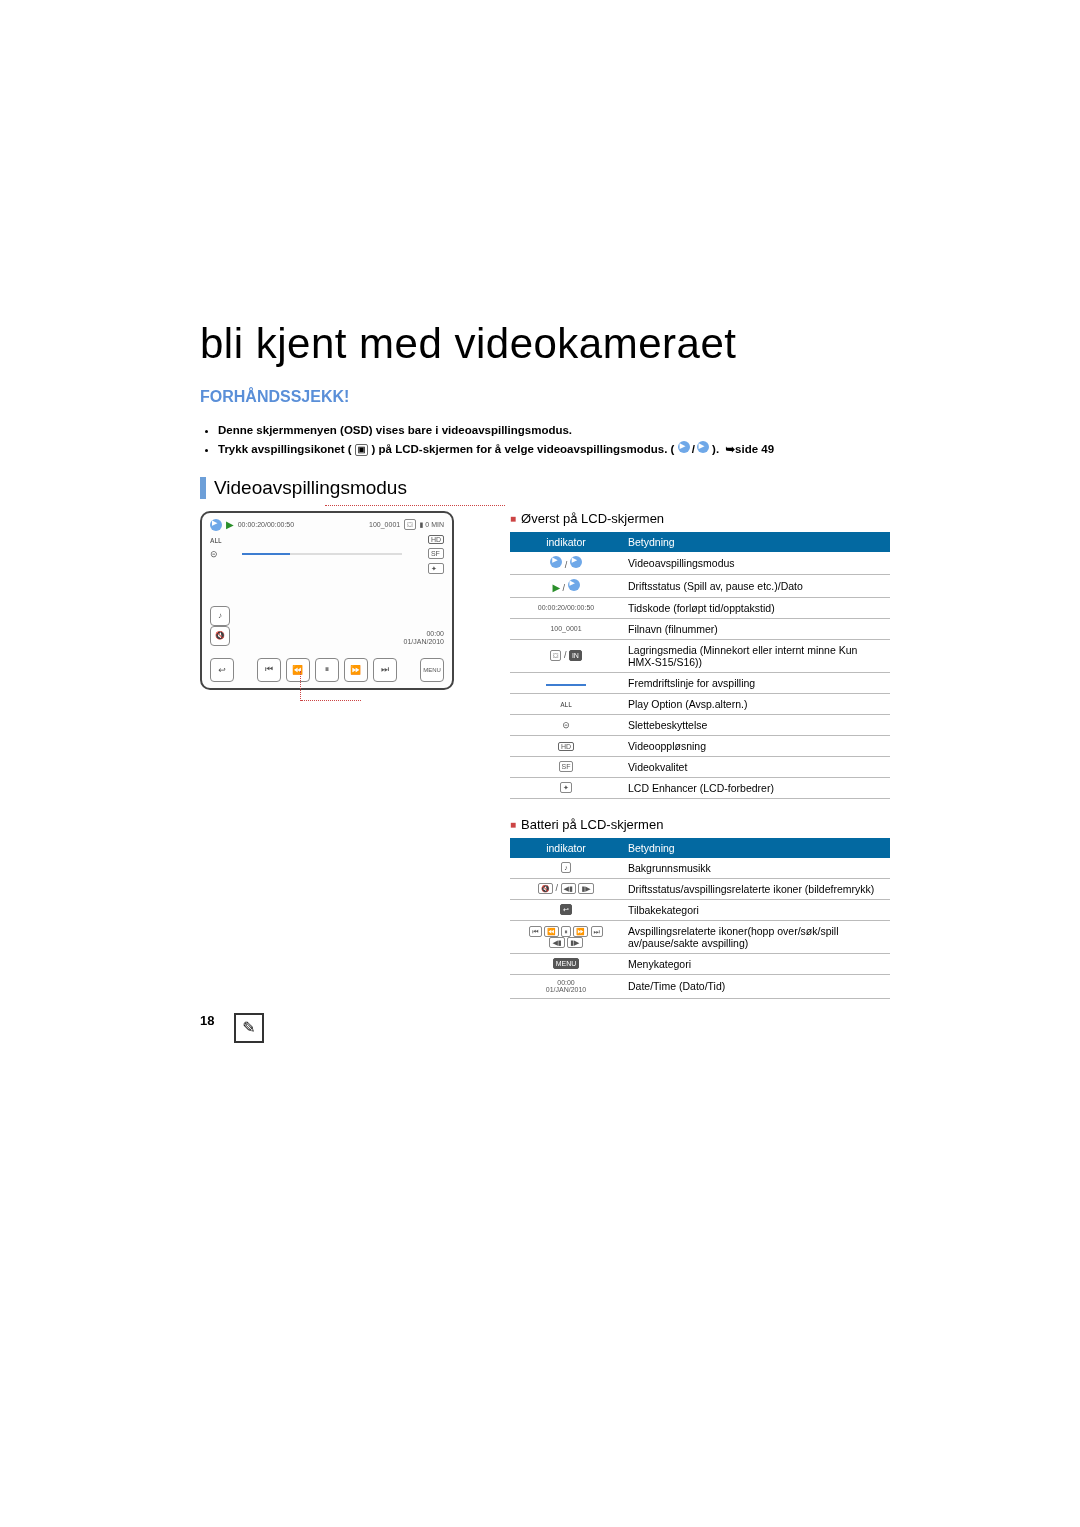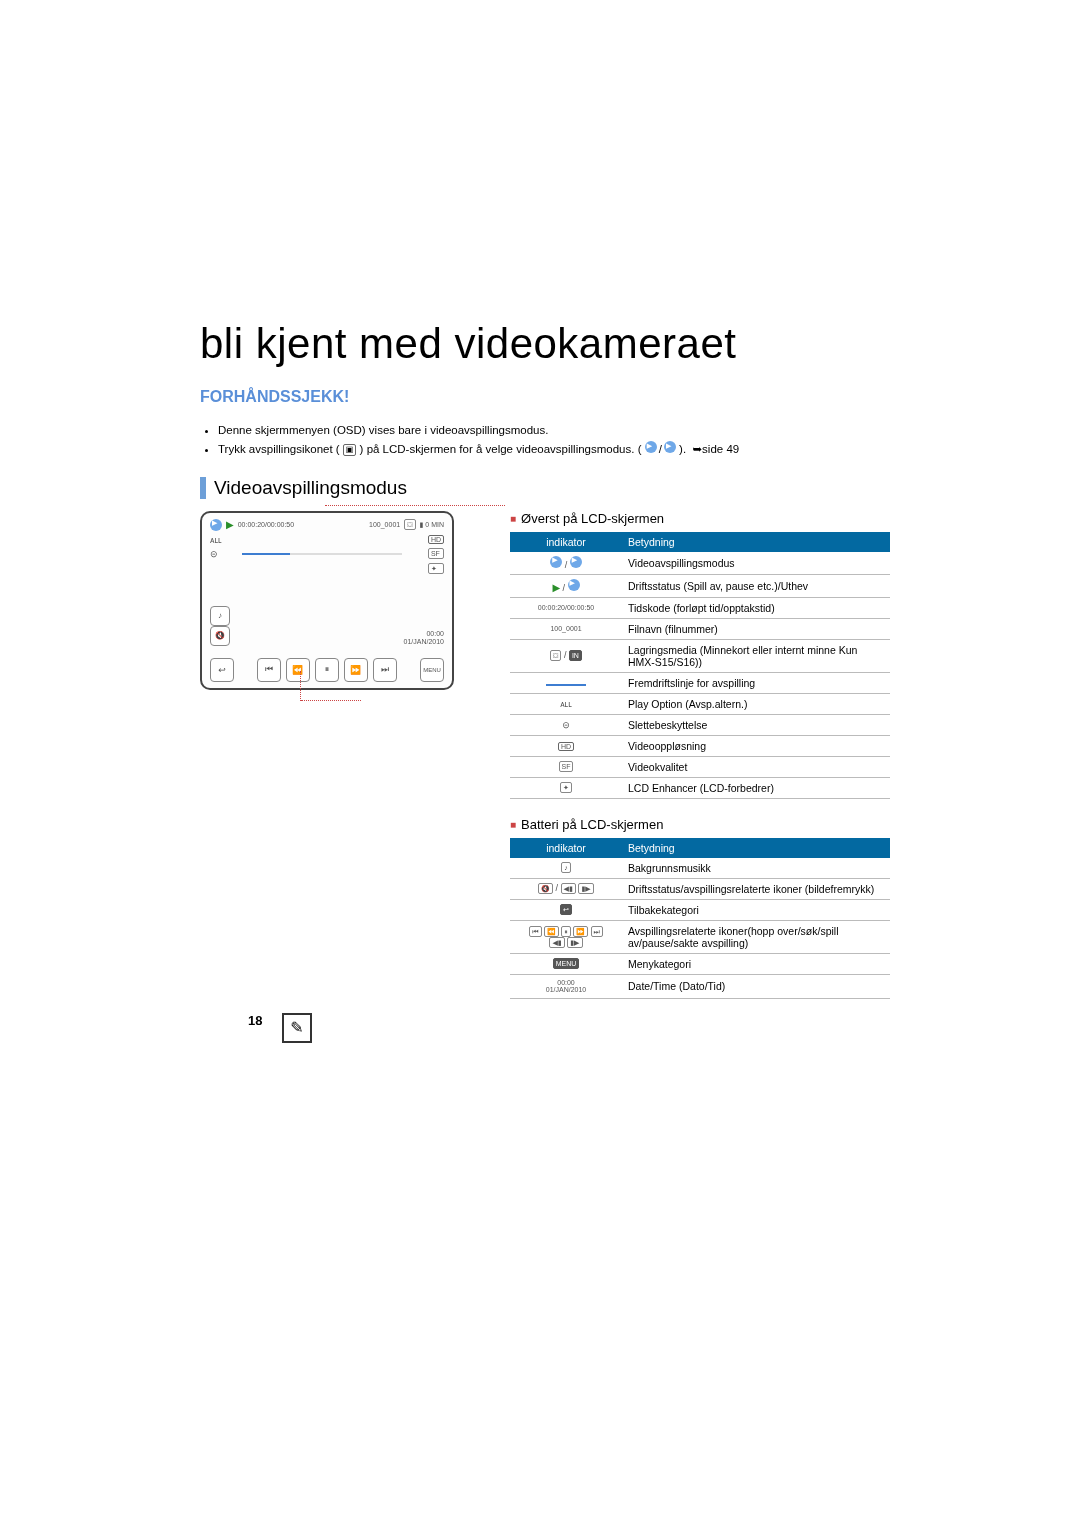--- a/index.html
+++ b/index.html
@@ -27,20 +27,21 @@
     color: #5a8fd8;
     font-weight: bold;
     font-size: 16px;
     margin-bottom: 6px;
   }
   ul.bullets {
     margin: 16px 0 18px 0;
     padding-left: 18px;
     font-size: 11.5px;
     line-height: 1.5;
+    font-weight: bold;
   }
   ul.bullets li { margin-bottom: 2px; }
   .inline-icon {
     display: inline-block;
     border: 1px solid #666;
     border-radius: 2px;
     font-size: 8px;
     padding: 0 2px;
     line-height: 10px;
     vertical-align: middle;
@@ -121,21 +122,21 @@
     text-align: left;
   }
   table.ind th:first-child { width: 100px; text-align:center;}
   table.ind td {
     border-bottom: 1px solid #bbb;
     padding: 4px 6px;
     vertical-align: middle;
   }
   table.ind td:first-child { text-align:center; font-size:9px; color:#555;}
   .note-row {
-    display:flex; gap:12px; align-items:flex-start; margin-top:14px; font-size:11.5px;margin-left:48px;
+    display:flex; gap:12px; align-items:flex-start; margin-top:14px; font-size:11.5px;
   }
   .page-num { font-weight:bold; font-size:13px; min-width:22px;}
   .note-icon {
     width:26px; height:26px; border:2px solid #333; display:flex; align-items:center; justify-content:center;
     font-size:16px; flex-shrink:0;
   }
   .slash { margin:0 2px;}
   .mini { display:inline-block; border:1px solid #888; border-radius:2px; padding:0 2px; font-size:7px; line-height:9px; background:#fff;}
   .mini.dark { background:#555; color:#fff; border-color:#555;}
   .badge-hd { display:inline-block; border:1px solid #666; font-size:7px; padding:0 2px; border-radius:2px;}
@@ -222,21 +223,21 @@
             <tr>
           <th>indikator</th>
           <th>Betydning</th>
         </tr>
         <tr>
               <td><span class="camicon"></span> / <span class="camicon"></span></td>
               <td>Videoavspillingsmodus</td>
             </tr>
         <tr>
               <td><span class="playtri">▶</span> / <span class="camicon"></span></td>
-              <td>Driftsstatus (Spill av, pause etc.)/Uthev</td>
+              <td>Driftsstatus (Spill av, pause etc.)/Dato</td>
             </tr>
         <tr>
               <td style="font-size:7px;">00:00:20/00:00:50</td>
               <td>Tidskode (forløpt tid/opptakstid)</td>
             </tr>
         <tr>
               <td style="font-size:7px;">100_0001</td>
               <td>Filnavn (filnummer)</td>
             </tr>
         <tr>

